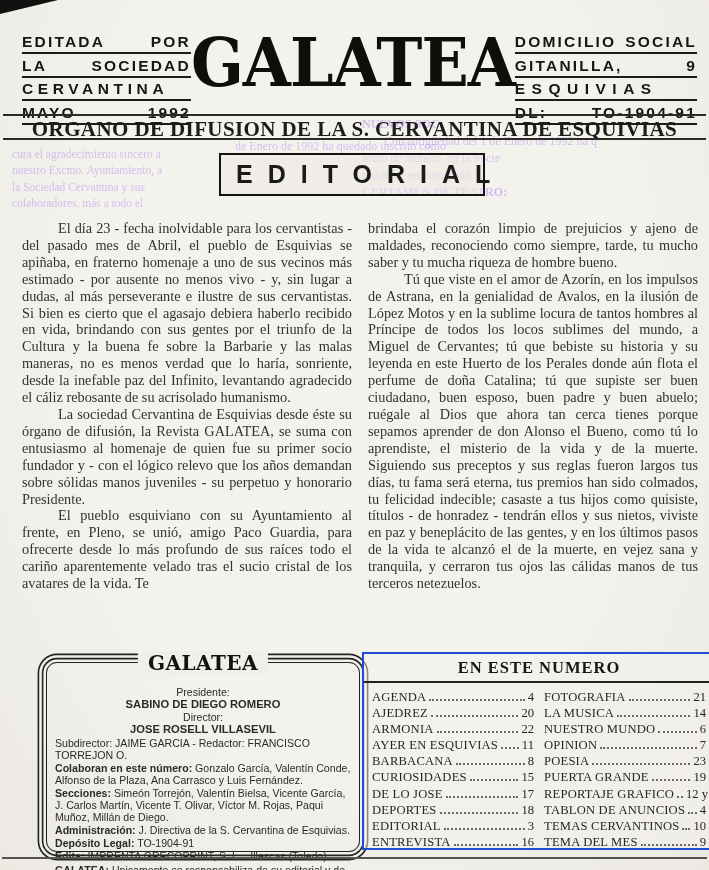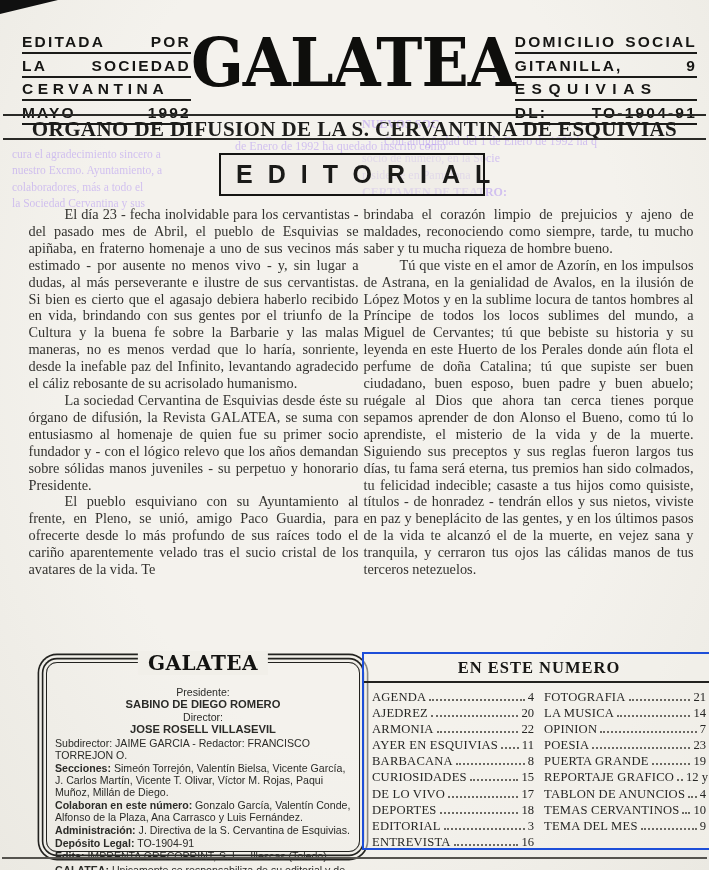--- a/index.html
+++ b/index.html
@@ -44,21 +44,21 @@
   }
   
   .editorial-box{
     position:absolute;left:219px;top:153px;width:262px;height:39px;
     border:2.6px solid #141412;background:rgba(236,234,228,.6);
     text-align:center;line-height:39px;
     font-family:"Liberation Sans", sans-serif;font-weight:bold;font-size:25px;
     letter-spacing:15px;text-indent:15px;color:#1a1a18;
   }
   
-  .columns{position:absolute;top:206px;left:22px;width:678px;display:flex;gap:5px;justify-content:center;}
+  .columns{position:absolute;top:220px;left:22px;width:678px;display:flex;gap:16px;}
   .col{width:330px;font-size:14.3px;line-height:16.9px;text-align:justify;color:#33322f;}
   .col p{margin:0;text-indent:36px;}
   .col p.noindent{text-indent:0;}
   
   .credits-box{
     position:absolute;left:46px;top:662px;width:296px;height:174px;
     border:1.6px solid #22221f;border-radius:11px;
     box-shadow:0 0 0 2.6px #f1efe9, 0 0 0 4.2px #22221f, 0 0 0 6.8px #f1efe9, 0 0 0 8.4px #22221f;
     padding:10px 8px 4px;background:transparent;
   }
@@ -90,22 +90,22 @@
   .bottom-rule{position:absolute;left:2px;right:2px;top:857px;height:2.2px;background:#55534e;}
 </style>
 </head>
 <body>
 
 <div class="corner-mark"></div>
 
 <div class="bleed" style="left:12px;top:146px;width:206px;font-size:11.5px;line-height:16.4px;text-align:justify;">
   <div>cura el agradecimiento sincero a</div>
   <div>nuestro Excmo. Ayuntamiento, a</div>
+  <div>la Sociedad Cervantina y sus</div>
   <div>colaboradores, más a todo el</div>
-  <div>la Sociedad Cervantina y sus</div>
 </div>
 <div class="bleed" style="left:235px;top:139px;font-size:12px;">de Enero de 1992 ha quedado inscrito como</div>
 <div class="bleed" style="left:362px;top:116px;width:336px;font-size:12px;line-height:17px;">
   <div class="b-bold">NUEVOS SOC</div>
   <div style="text-indent:22px;">Con antigüedad del 1 de Enero de 1992 ha q</div>
   <div>socio de número, en la Socie</div>
   <div>residente en Pamplona</div>
   <div class="b-bold">CERTAMEN DE TEATRO:</div>
 </div>
 
@@ -145,22 +145,22 @@
 
 <div class="credits-box">
   <div class="credits-title">GALATEA</div>
   <div class="c-center">
     <div>Presidente:</div>
     <div class="c-name">SABINO DE DIEGO ROMERO</div>
     <div>Director:</div>
     <div class="c-name">JOSE ROSELL VILLASEVIL</div>
   </div>
   <div class="credit-line">Subdirector: JAIME GARCIA - Redactor: FRANCISCO TORREJON O.</div>
+  <div class="credit-line"><b>Colaboran en este número:</b> <span>Gonzalo García, Valentín Conde, Alfonso de la Plaza, Ana Carrasco y Luis Fernández.</span></div>
   <div class="credit-line"><b>Secciones:</b> <span>Simeón Torrejón, Valentín Bielsa, Vicente García, J. Carlos Martín, Vicente T. Olivar, Víctor M. Rojas, Paqui Muñoz, Millán de Diego.</span></div>
-  <div class="credit-line"><b>Colaboran en este número:</b> <span>Gonzalo García, Valentín Conde, Alfonso de la Plaza, Ana Carrasco y Luis Fernández.</span></div>
   <div class="credit-line"><b>Administración:</b> <span>J. Directiva de la S. Cervantina de Esquivias.</span></div>
   <div class="credit-line"><b>Depósito Legal:</b> <span>TO-1904-91</span></div>
   <div class="credit-line"><b>Edita:</b> <span>IMPRENTA GRECOPRINT, S. L. - Illescas (Toledo)</span></div>
   <div class="credit-line"><b>GALATEA:</b> <span>Unicamente se responsabiliza de su editorial y de los artículos firmados por: S. Cervantina.</span></div>
 </div>
 
 <div class="toc-box">
   <div class="toc-title">EN ESTE NUMERO</div>
   <div class="toc-cols">
     <div class="toc-col">
@@ -188,21 +188,21 @@
           <span class="toc-label">BARBACANA</span>
           <span class="toc-dots"></span>
           <span class="toc-page">8</span>
         </div>
       <div class="toc-row">
           <span class="toc-label">CURIOSIDADES</span>
           <span class="toc-dots"></span>
           <span class="toc-page">15</span>
         </div>
       <div class="toc-row">
-          <span class="toc-label">DE LO VIVO</span>
+          <span class="toc-label">DE LO JOSE</span>
           <span class="toc-dots"></span>
           <span class="toc-page">17</span>
         </div>
       <div class="toc-row">
           <span class="toc-label">DEPORTES</span>
           <span class="toc-dots"></span>
           <span class="toc-page">18</span>
         </div>
       <div class="toc-row">
           <span class="toc-label">EDITORIAL</span>
@@ -220,20 +220,25 @@
           <span class="toc-label">FOTOGRAFIA</span>
           <span class="toc-dots"></span>
           <span class="toc-page">21</span>
         </div>
       <div class="toc-row">
           <span class="toc-label">LA MUSICA</span>
           <span class="toc-dots"></span>
           <span class="toc-page">14</span>
         </div>
       <div class="toc-row">
+          <span class="toc-label">NUESTRO MUNDO</span>
+          <span class="toc-dots"></span>
+          <span class="toc-page">6</span>
+        </div>
+      <div class="toc-row">
           <span class="toc-label">OPINION</span>
           <span class="toc-dots"></span>
           <span class="toc-page">7</span>
         </div>
       <div class="toc-row">
           <span class="toc-label">POESIA</span>
           <span class="toc-dots"></span>
           <span class="toc-page">23</span>
         </div>
       <div class="toc-row">

